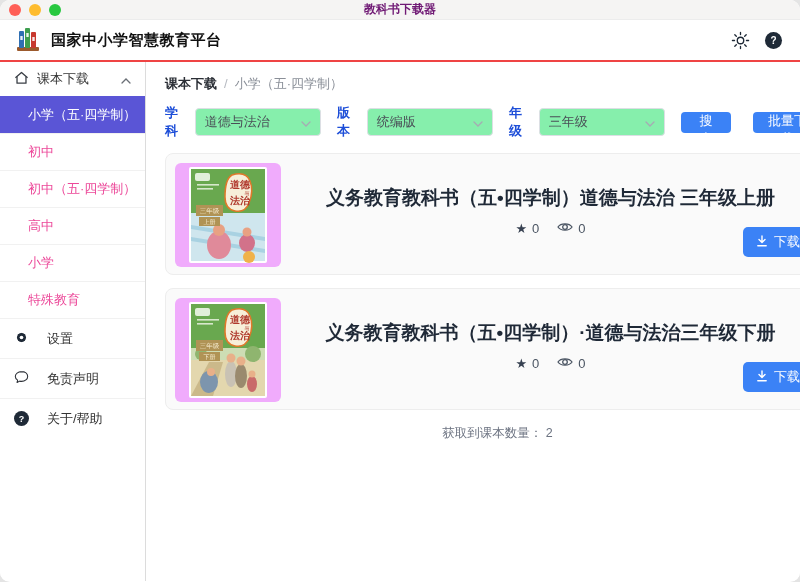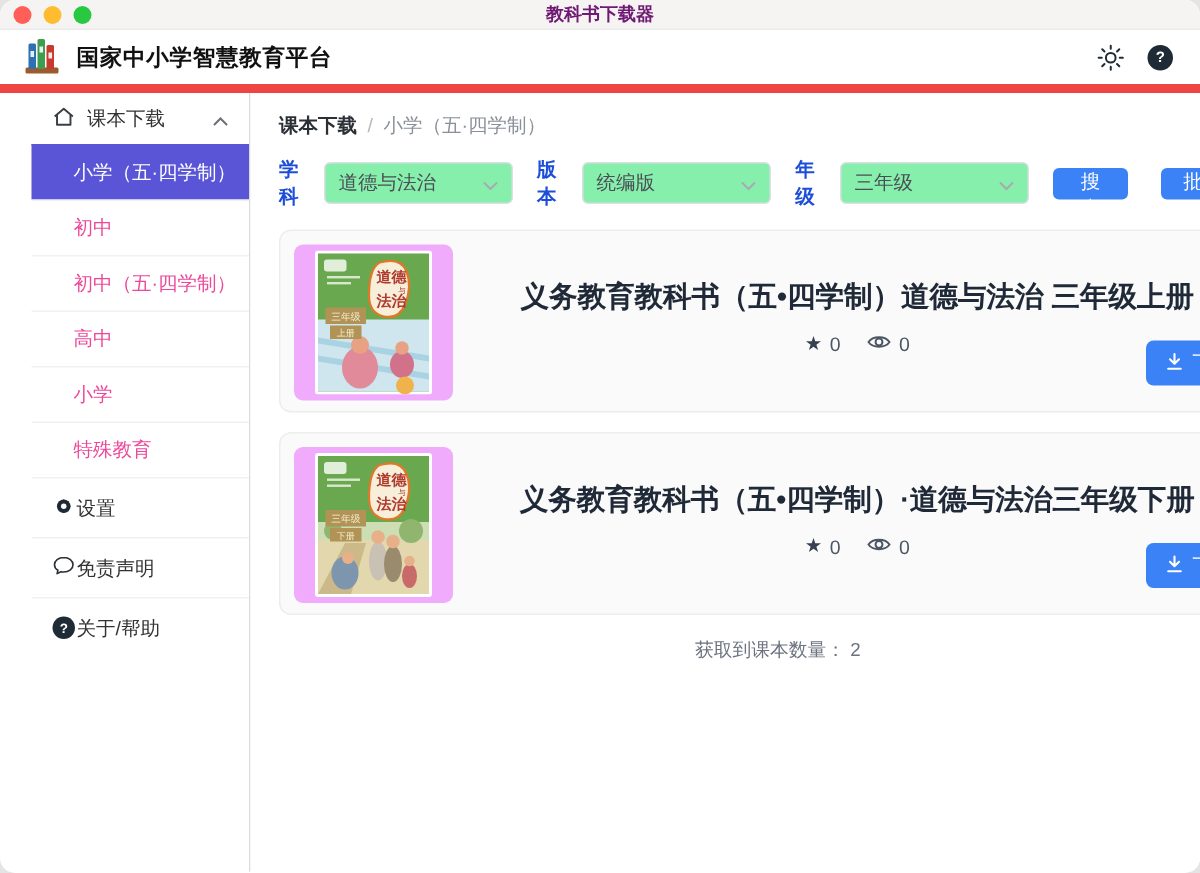--- a/index.html
+++ b/index.html
@@ -7,36 +7,36 @@
   .window { width:800px; height:582px; border-radius:10px; overflow:hidden; background:#fff; position:relative; }
 
   
   .titlebar { height:20px; background:#f5f4f3; border-bottom:1px solid #ececec; position:relative; display:flex; align-items:center; }
   .traffic { display:flex; gap:8px; margin-left:9px; }
   .tl { width:12px; height:12px; border-radius:50%; }
   .tl.red{ background:#ff5f57; } .tl.yellow{ background:#febc2e; } .tl.green{ background:#28c840; }
   .titlebar-title { position:absolute; left:0; right:0; text-align:center; font-size:12px; font-weight:700; color:#701a75; }
 
   
-  .header { height:42px; display:flex; align-items:center; padding:0 18px 0 14px; border-bottom:6px solid #ef4444; background:#fff; }
+  .header { height:42px; display:flex; align-items:center; padding:0 18px 0 14px; border-bottom:2px solid #ef4444; background:#fff; }
   .logo { width:28px; height:26px; }
   .app-title { font-size:15px; font-weight:700; color:#111; margin-left:9px; letter-spacing:.5px; }
   .header-right { margin-left:auto; display:flex; align-items:center; gap:15px; }
   .icon-btn { width:20px; height:20px; display:flex; align-items:center; justify-content:center; cursor:pointer; }
   .q-circle { width:17px; height:17px; border-radius:50%; background:#1f2a37; color:#fff; font-size:10px; font-weight:700; display:flex; align-items:center; justify-content:center; }
 
   
-  .body-row { display:flex; height:519px;margin-left:21px; }
+  .body-row { display:flex; height:519px; }
   .sidebar { width:146px; border-right:1px solid #dcdcdc; background:#fff; flex-shrink:0; }
   .section-header { height:34px; display:flex; align-items:center; padding:0 14px; font-size:13px; color:#333; cursor:pointer; }
   .section-header .lbl { margin-left:8px; }
   .section-header .chev { margin-left:auto; }
   .side-item { height:37px; display:flex; align-items:center; padding-left:28px; font-size:13px; color:#ec4899; border-top:1px solid #f1f1f1; cursor:pointer; }
   .side-item.selected { background:#5a55d6; color:#fff; border-top-color:#5a55d6; }
-  .side-util { height:40px; display:flex; align-items:center; padding-left:14px; gap:1px; font-size:13px; color:#333; border-top:1px solid #f1f1f1; cursor:pointer; }
+  .side-util { height:40px; display:flex; align-items:center; padding-left:14px; gap:18px; font-size:13px; color:#333; border-top:1px solid #f1f1f1; cursor:pointer; }
   .q-circle.small { width:15px; height:15px; font-size:9px; }
 
   .main { flex:1; padding:13px 15px 0 19px; background:#fff; }
 
   .breadcrumb { font-size:13px; color:#8a8f98; }
   .breadcrumb .root { color:#2b2f36; font-weight:700; }
   .breadcrumb .sep { margin:0 7px; color:#b5b9c0; }
 
   .filters { display:flex; align-items:center; margin-top:11px; }
   .f-label { font-size:13px; font-weight:700; color:#1d4ed8; margin-right:8px; }

